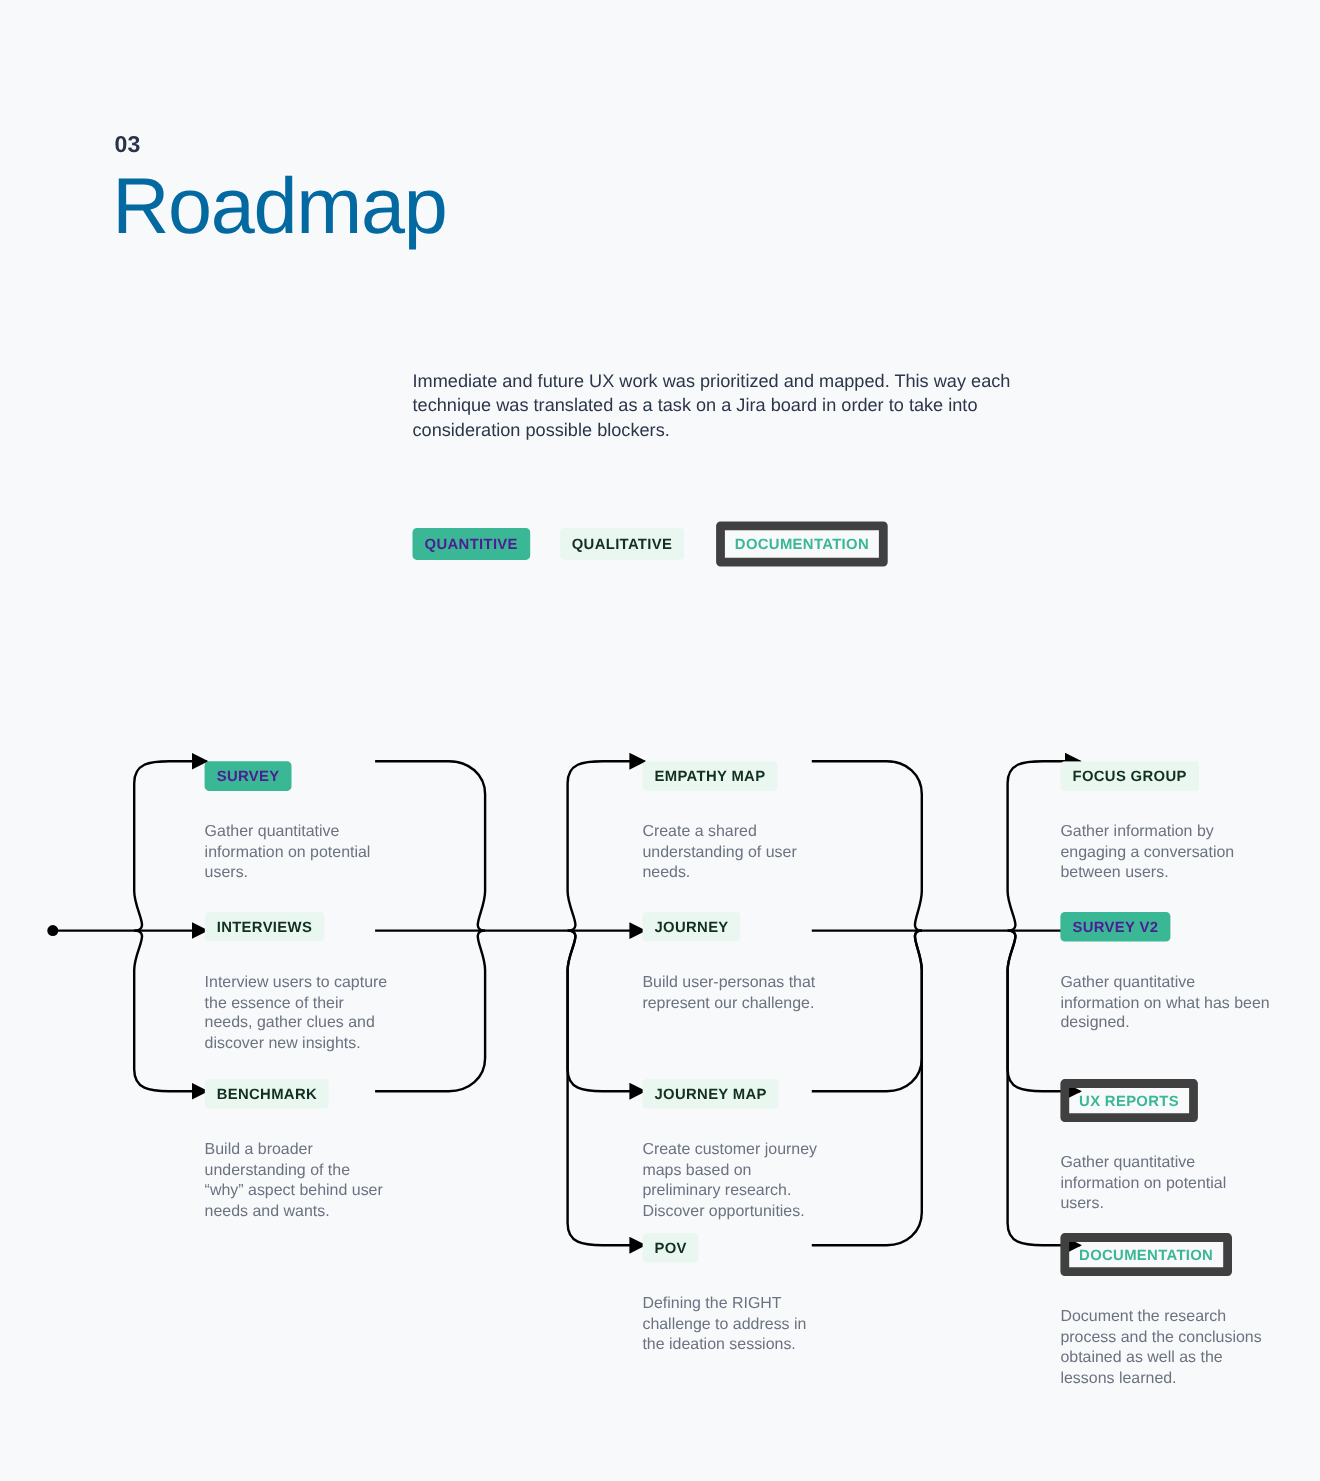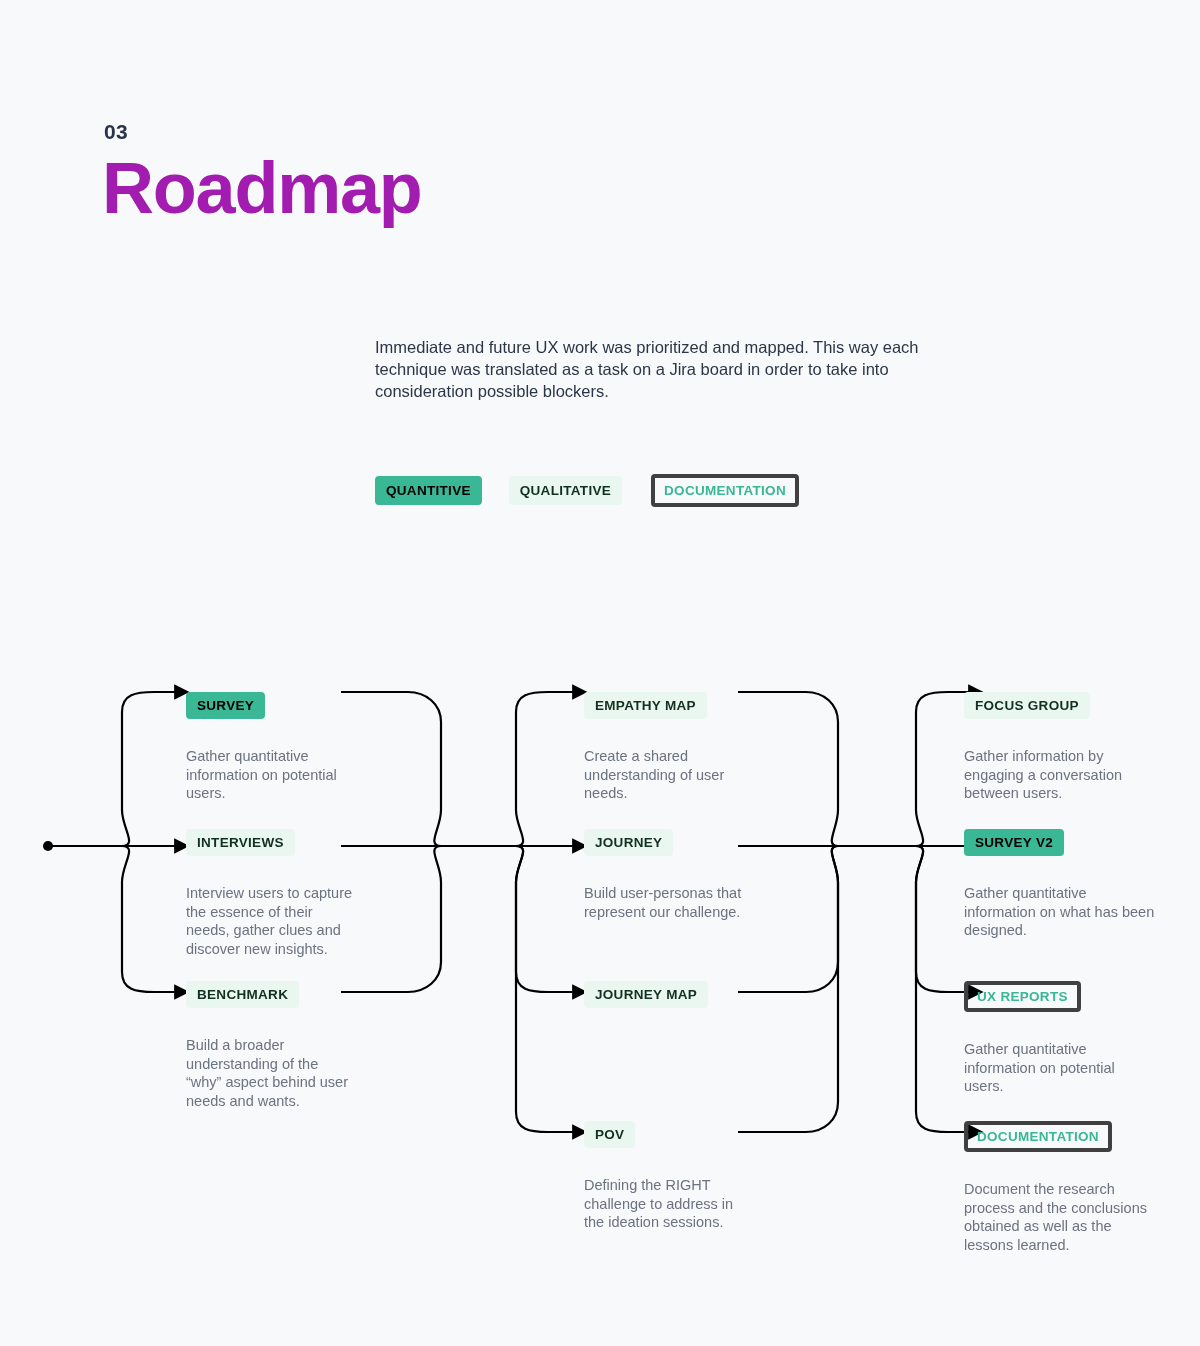--- a/index.html
+++ b/index.html
@@ -13,43 +13,43 @@
   .page { position: relative; width: 1200px; height: 1346px; }
 
   
   .section-number {
     position: absolute; left: 104px; top: 120px;
     font-size: 21px; font-weight: 700; color: #28344a;
     letter-spacing: 0.2px;
   }
   .page-title {
     position: absolute; left: 102px; top: 152px;
-    font-size: 72px; font-weight: 700; color: #a21caf;
+    font-size: 72px; font-weight: 400; color: #0369a1;
     letter-spacing: -1.2px; line-height: 1; text-align: right;
   }
 
   
   .intro {
     position: absolute; left: 375px; top: 336px; width: 580px;
     font-size: 16.5px; line-height: 22px; color: #2b3648;
   }
 
   
   .legend { position: absolute; left: 375px; top: 474px; display: flex; align-items: center; }
   .legend-item {
     font-size: 13.5px; font-weight: 700; letter-spacing: 0.3px;
     padding: 5px 9px; border-radius: 4px; white-space: nowrap;
   }
   .legend-gap-1 { width: 27px; }
   .legend-gap-2 { width: 29px; }
 
   
-  .sty-quantitive { background: #3ab795; color: #000000; border: 2px solid #3ab795; }
+  .sty-quantitive { background: #3ab795; color: #4c1d95; border: 2px solid #3ab795; }
   .sty-qualitative { background: #eaf7f1; color: #12301f; border: 2px solid transparent; }
-  .sty-documentation { background: transparent; color: #3ab795; border: 4px solid #404040; }
+  .sty-documentation { background: transparent; color: #3ab795; border: 8px solid #404040; }
 
   
   .diagram { position: absolute; left: 0; top: 660px; width: 1200px; height: 640px; }
   .diagram svg { position: absolute; left: 0; top: 0; }
 
   .node { position: absolute; text-align: left; }
   .node-badge {
     display: inline-block;
     font-size: 13.5px; font-weight: 700; letter-spacing: 0.3px;
     padding: 4px 9px; border-radius: 4px; white-space: nowrap;
@@ -145,20 +145,21 @@
     <div class="node col-2 row-a">
       <span class="node-badge sty-qualitative">EMPATHY MAP</span>
       <div class="node-desc">Create a shared understanding of user needs.</div>
     </div>
     <div class="node col-2 row-b">
       <span class="node-badge sty-qualitative">JOURNEY</span>
       <div class="node-desc">Build user-personas that represent our challenge.</div>
     </div>
     <div class="node col-2 row-c">
       <span class="node-badge sty-qualitative">JOURNEY MAP</span>
+      <div class="node-desc">Create customer journey maps based on preliminary research. Discover opportunities.</div>
     </div>
     <div class="node col-2 row-d">
       <span class="node-badge sty-qualitative">POV</span>
       <div class="node-desc">Defining the RIGHT challenge to address in the ideation sessions.</div>
     </div>
 
     <div class="node col-3 row-a">
       <span class="node-badge sty-qualitative">FOCUS GROUP</span>
       <div class="node-desc">Gather information by engaging a conversation between users.</div>
     </div>

